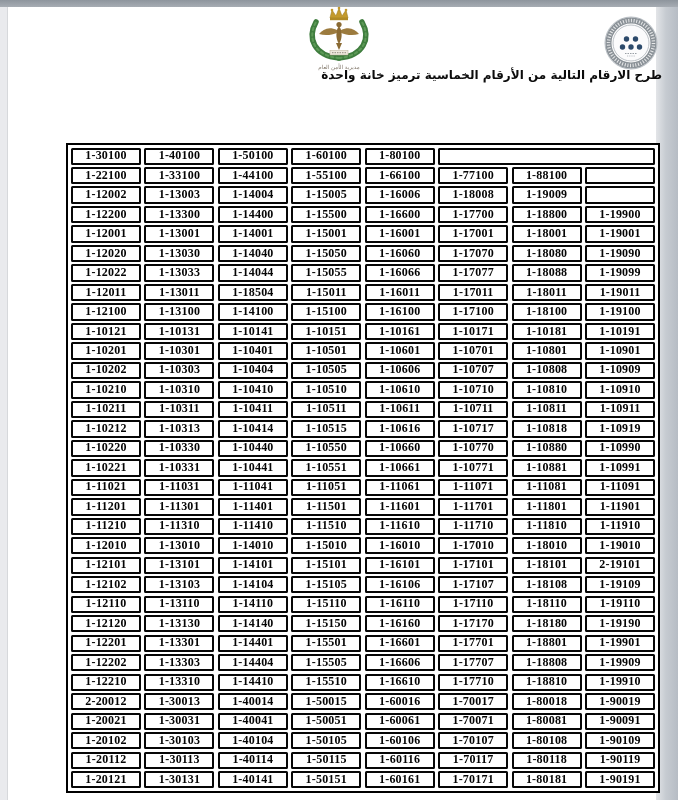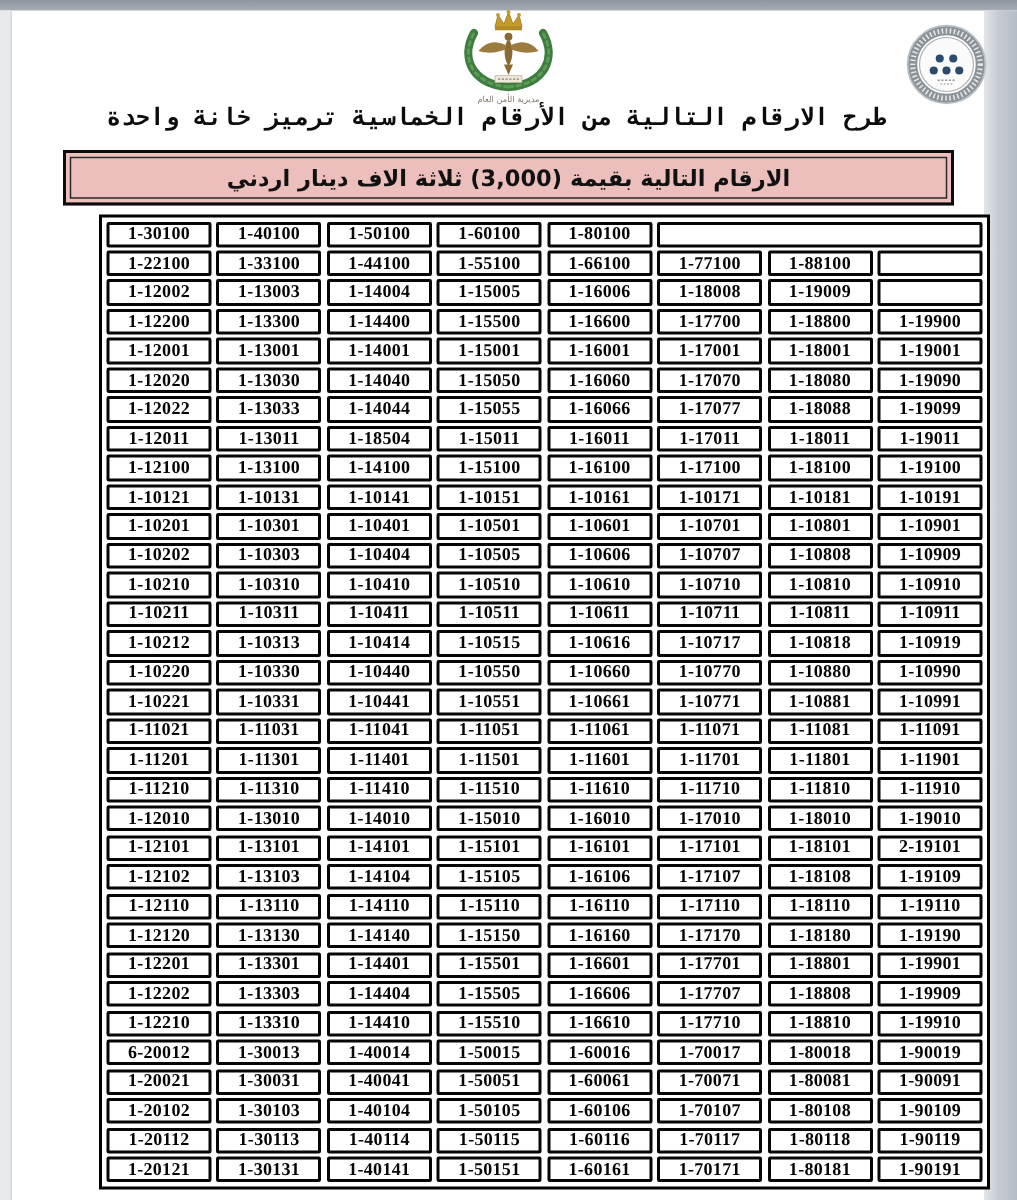--- a/index.html
+++ b/index.html
@@ -25,22 +25,22 @@
     padding:0 2px;margin-top:1.5px;line-height:6px;white-space:nowrap;}
   .left-logo .en-sub{font-size:3.5px;letter-spacing:.4px;margin-top:1px;line-height:4.5px;
     text-align:center;white-space:nowrap;}
   .emblem{position:absolute;left:299px;top:6px;width:80px;height:64px;
     display:flex;flex-direction:column;align-items:center;}
   .emblem-caption{font-size:5.5px;color:#847a6d;margin-top:-2px;letter-spacing:.5px;
     filter:blur(.3px);white-space:nowrap;}
   .seal{position:absolute;left:604px;top:16px;width:54px;height:54px;}
 
   
-  .doc-title{position:absolute;top:68px;left:0;right:16px;text-align:center;
-    font-weight:bold;font-size:16px;color:#0c0c0c;font-family:Liberation Mono, monospace;}
+  .doc-title{position:absolute;top:68px;left:0;right:16px;
+    font-weight:bold;font-size:12px;color:#0c0c0c;}
 
   
   .banner{position:absolute;top:100px;left:42px;width:594px;height:37px;
     box-sizing:border-box;border:2.5px solid #0b0b0b;background:#ecbfbc;
     box-shadow:inset 0 0 0 2.5px #ecbfbc, inset 0 0 0 3.5px #2a2a2a;
     display:flex;align-items:center;justify-content:center;}
   .banner span{font-weight:bold;font-size:15px;color:#111;}
 
   
   .ntable{position:absolute;top:143px;left:42px;width:594px;box-sizing:border-box;
@@ -102,23 +102,20 @@
         <circle cx="27" cy="31" r="2.7" fill="#2c4a6b"></circle>
         <circle cx="35.5" cy="31" r="2.7" fill="#2c4a6b"></circle>
         <line x1="21" y1="37.5" x2="33" y2="37.5" stroke="#9aa0a6" stroke-width="1" stroke-dasharray="1.5 1"></line>
         <line x1="23" y1="40" x2="31" y2="40" stroke="#b4b9be" stroke-width=".9" stroke-dasharray="1.2 1"></line>
       </svg>
     </span>
   </div>
 
   <div class="doc-title" dir="rtl">طرح الارقام التالية من الأرقام الخماسية ترميز خانة واحدة</div>
 
-  <div class="banner" dir="rtl">
-    <span>الارقام التالية بقيمة  (3,000) ثلاثة الاف دينار اردني</span>
-  </div>
 
   <div class="ntable">
       <div class="cell">1-30100</div>
       <div class="cell">1-40100</div>
       <div class="cell">1-50100</div>
       <div class="cell">1-60100</div>
       <div class="cell">1-80100</div>
       <div class="cell" style="grid-column: span 3;"></div>
       <div class="cell">1-22100</div>
       <div class="cell">1-33100</div>
@@ -329,21 +326,21 @@
       <div class="cell">1-18808</div>
       <div class="cell">1-19909</div>
       <div class="cell">1-12210</div>
       <div class="cell">1-13310</div>
       <div class="cell">1-14410</div>
       <div class="cell">1-15510</div>
       <div class="cell">1-16610</div>
       <div class="cell">1-17710</div>
       <div class="cell">1-18810</div>
       <div class="cell">1-19910</div>
-      <div class="cell">6-20012</div>
+      <div class="cell">2-20012</div>
       <div class="cell">1-30013</div>
       <div class="cell">1-40014</div>
       <div class="cell">1-50015</div>
       <div class="cell">1-60016</div>
       <div class="cell">1-70017</div>
       <div class="cell">1-80018</div>
       <div class="cell">1-90019</div>
       <div class="cell">1-20021</div>
       <div class="cell">1-30031</div>
       <div class="cell">1-40041</div>

